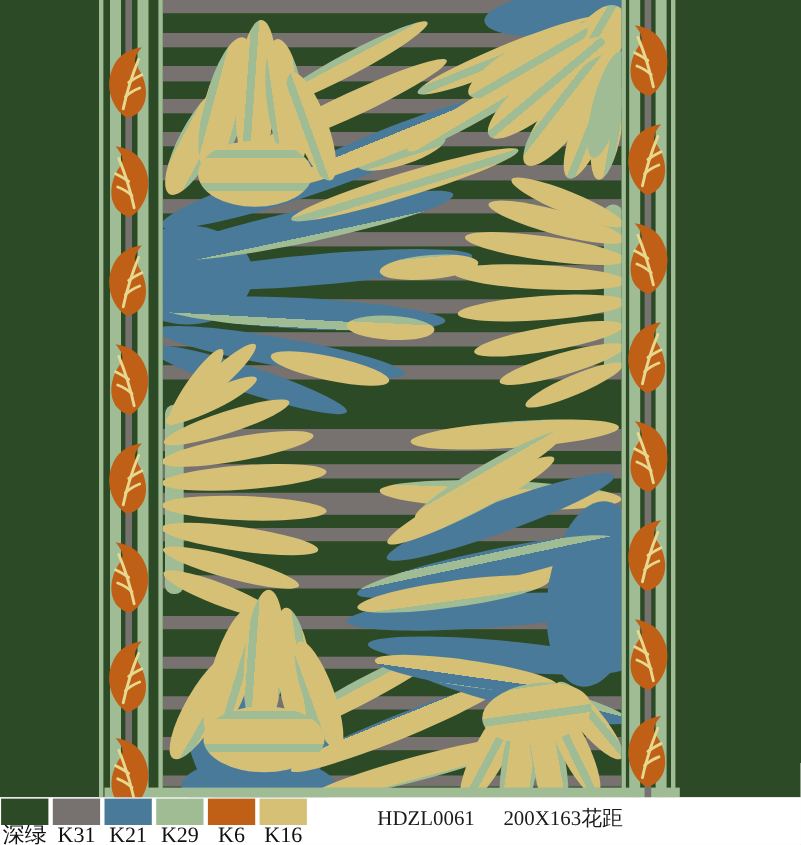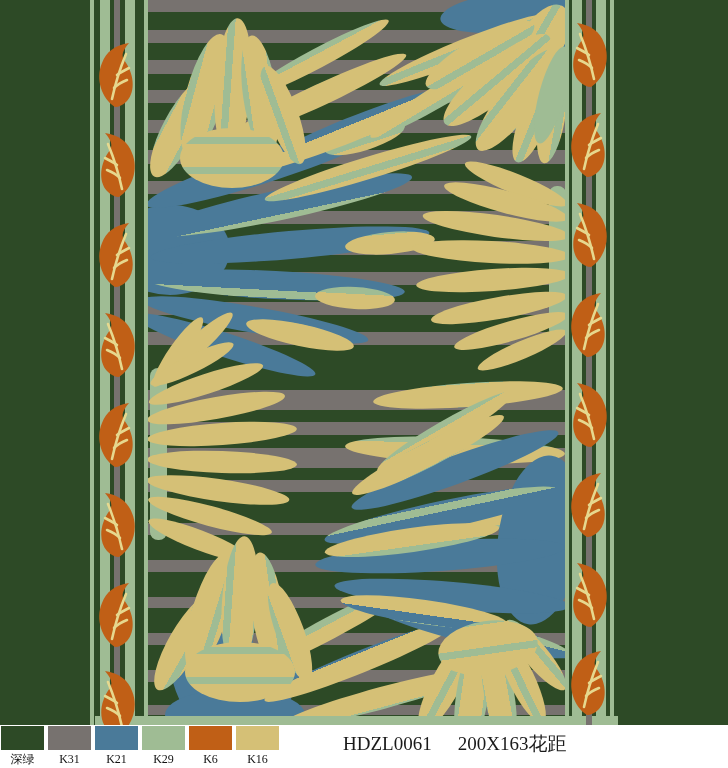--- a/index.html
+++ b/index.html
@@ -16,21 +16,21 @@
 
   #pattern{position:absolute;left:0;top:0;}
 
   .footer{position:absolute;left:0;top:725px;width:728px;height:43px;background:#ffffff;}
   .swatch-row{position:absolute;left:1px;top:1px;display:flex;}
   .swatch-cell{width:43px;margin-right:4px;display:flex;flex-direction:column;align-items:center;}
   .swatch{width:43px;height:24px;}
   .sw0{background:var(--sw0,#2d4a26);} .sw1{background:var(--sw1,#77726f);}
   .sw2{background:var(--sw2,#4a7a99);} .sw3{background:var(--sw3,#9fbc94);}
   .sw4{background:var(--sw4,#c05f16);} .sw5{background:var(--sw5,#d5c076);}
-  .swatch-label{font-size:12px;line-height:18px;color:#111;white-space:nowrap;}
+  .swatch-label{font-size:20px;line-height:18px;color:#111;white-space:nowrap;}
   .design-code{position:absolute;left:343px;top:6px;font-size:19px;color:#1a1a1a;white-space:nowrap;}
   .design-code .spec{margin-left:26px;text-align:center;}
 </style>
 </head>
 <body>
 
 <div id="stage">
 
 <svg id="pattern" width="728" height="725" viewBox="0 0 728 725">
   <defs>

